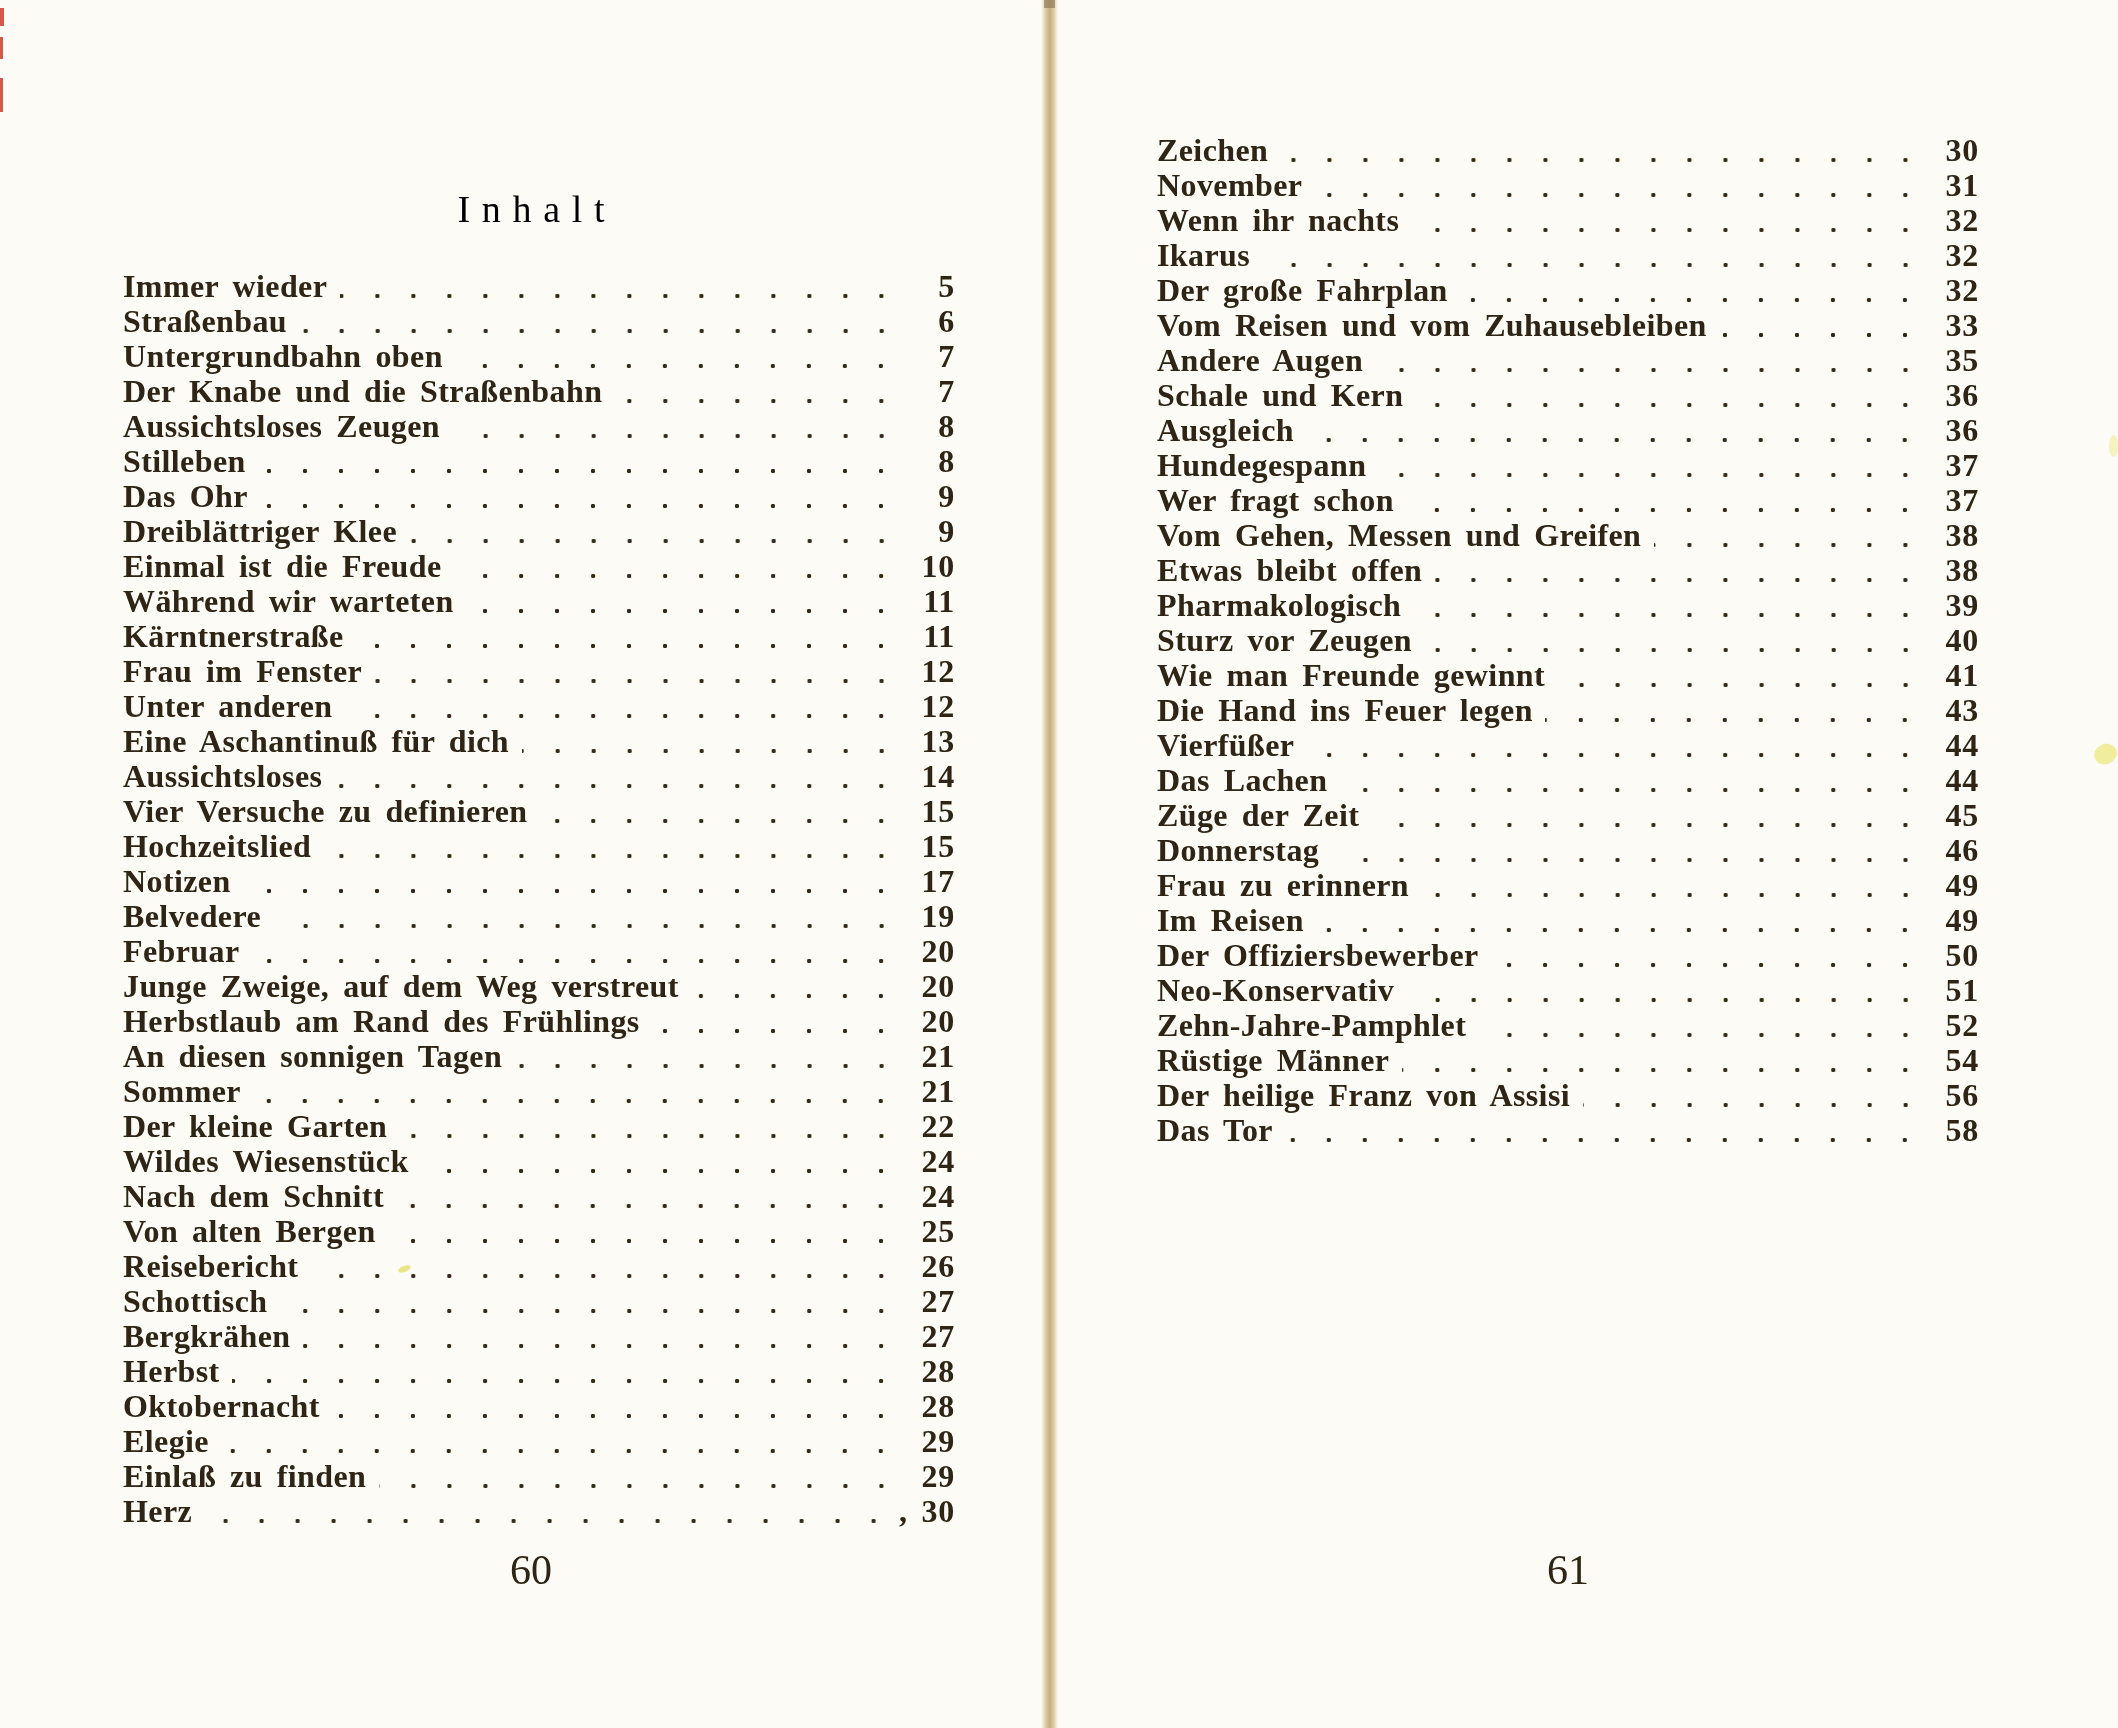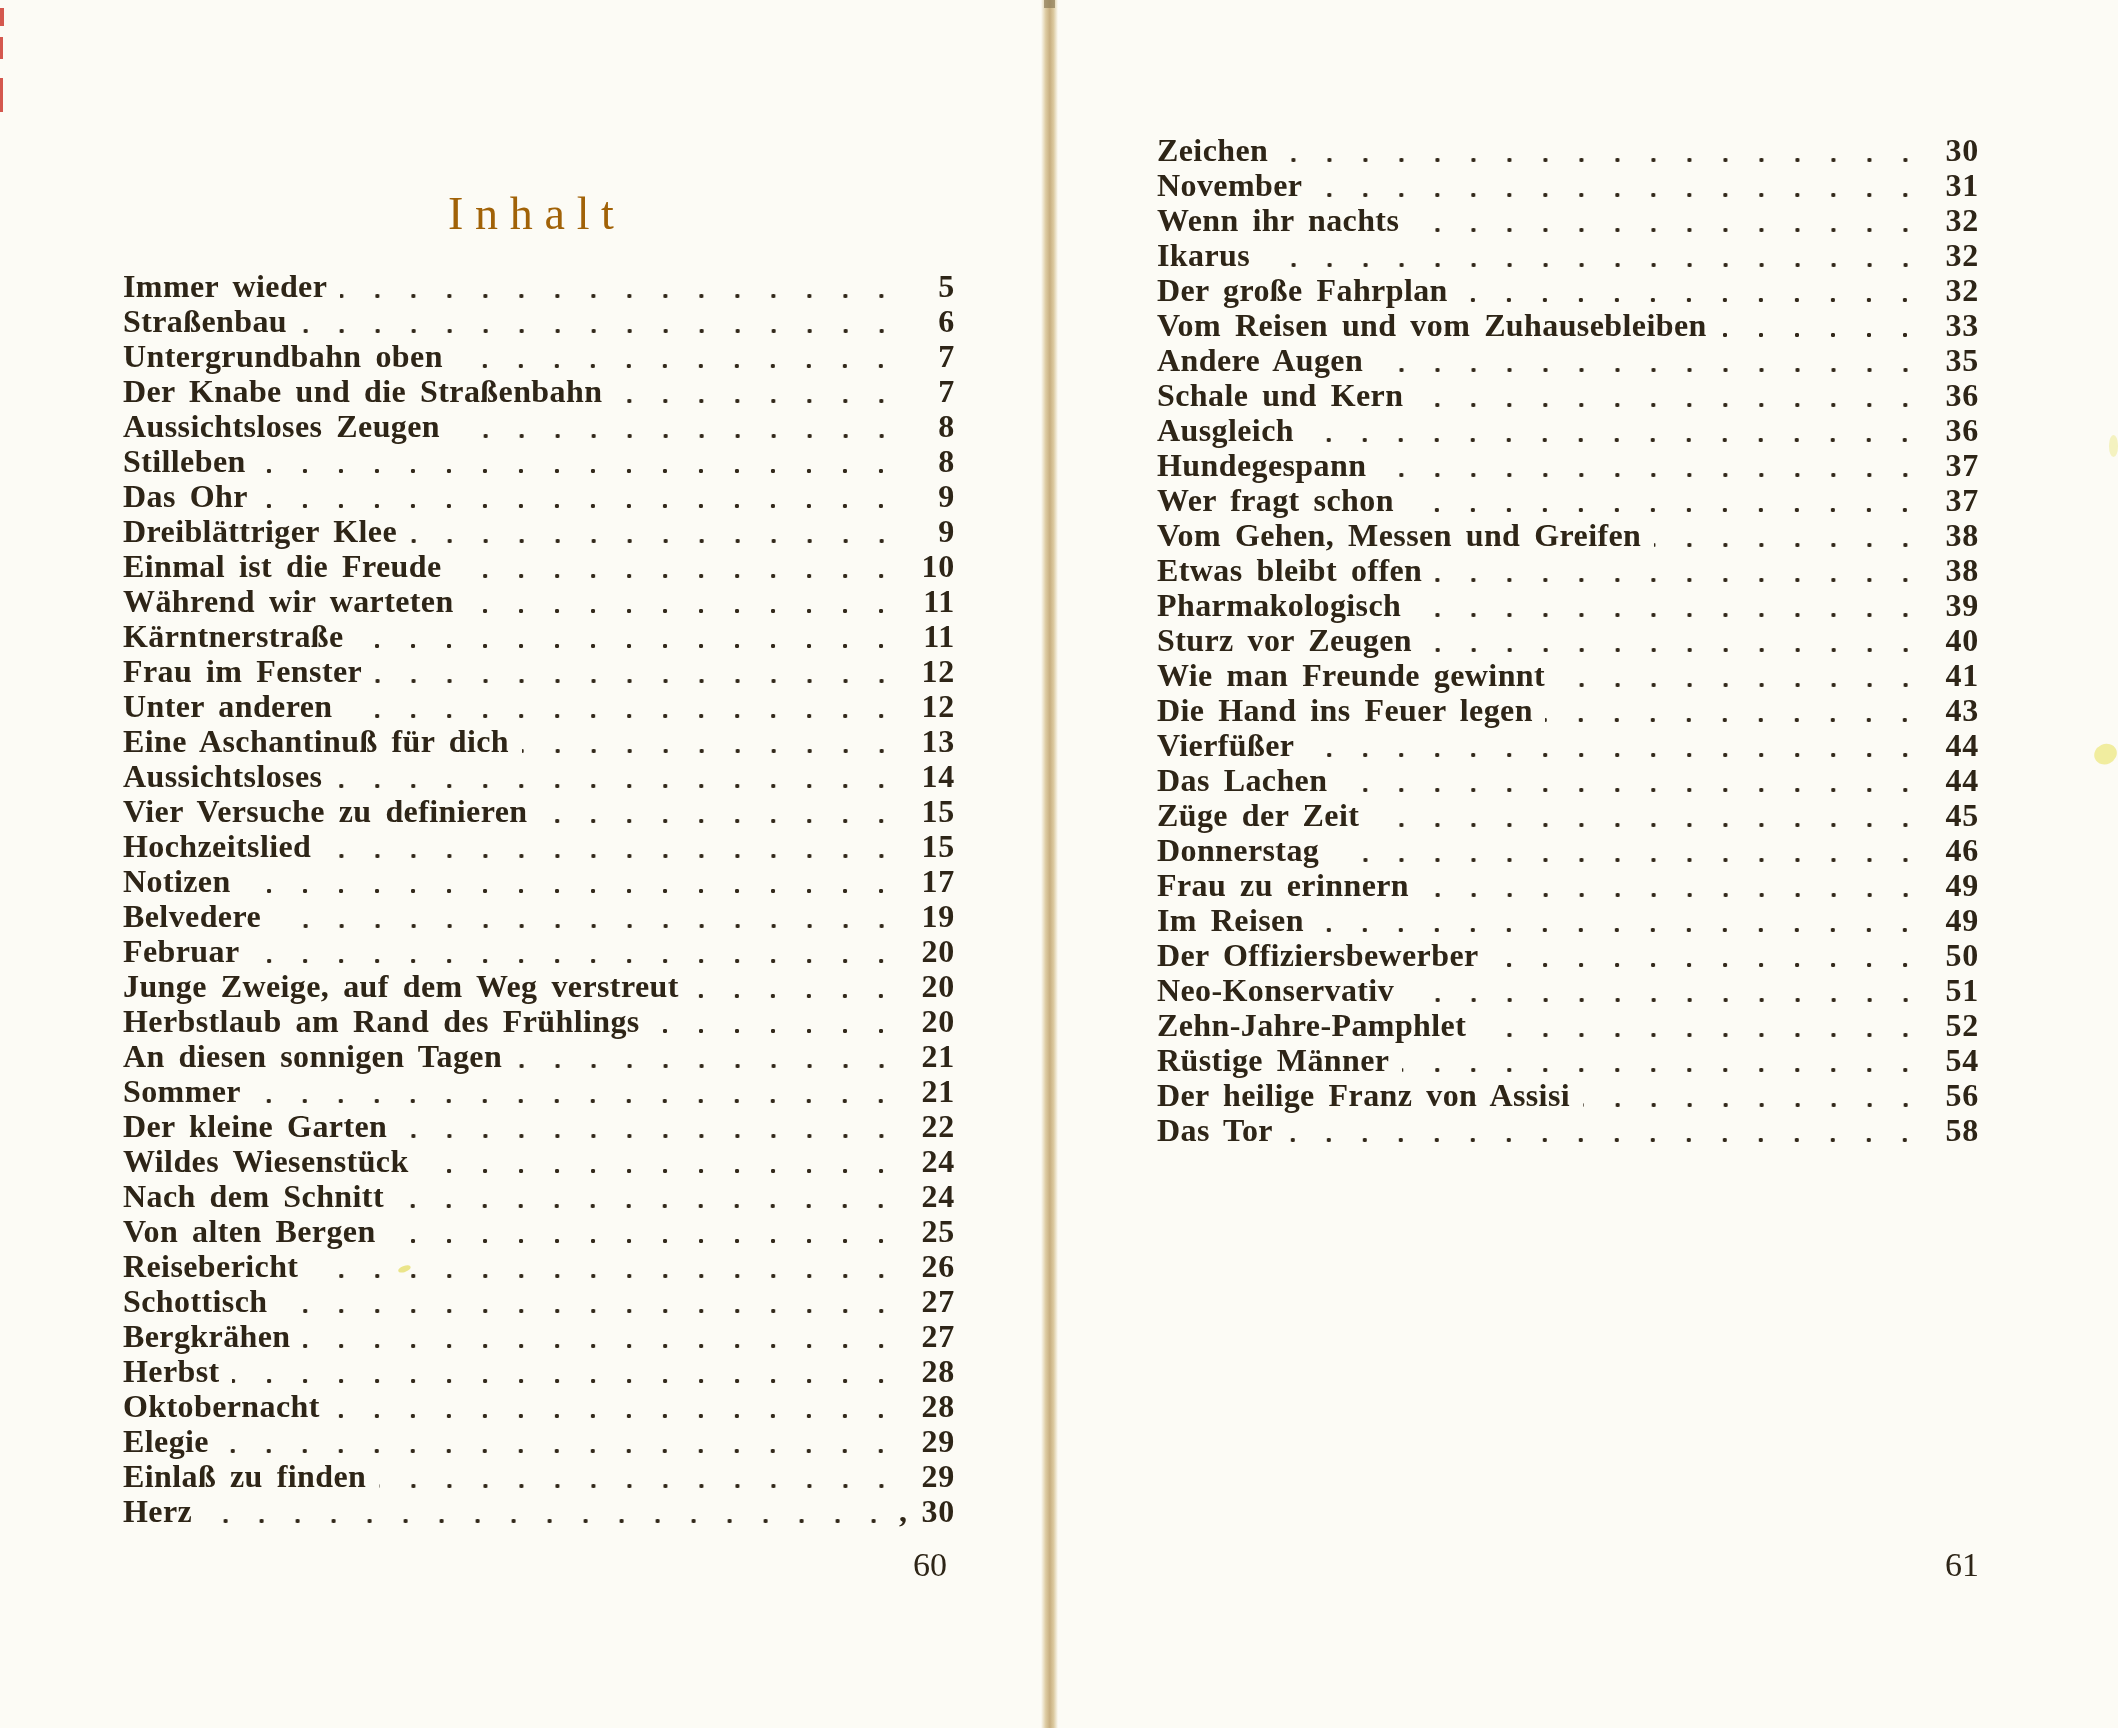--- a/index.html
+++ b/index.html
@@ -63,31 +63,31 @@
     letter-spacing: 0.8px;
   }
   
   .toc-heading {
     position: absolute;
     left: 115px;
     top: 187px;
     width: 832px;
     margin: 0;
     text-align: center;
-    font-size: 46px;
+    font-size: 38px;
     font-weight: normal;
     letter-spacing: 11.7px;
     text-indent: 11.7px;
-    color: #a16207;
+    color: #000000;
   }
   .folio {
     position: absolute;
     top: 1546px;
-    font-size: 34px;
-    text-align: right;
+    font-size: 42px;
+    text-align: center;
   }
   .folio.left {
     left: 115px;
     width: 832px;
   }
   .folio.right {
     left: 1157px;
     width: 822px;
   }
   

